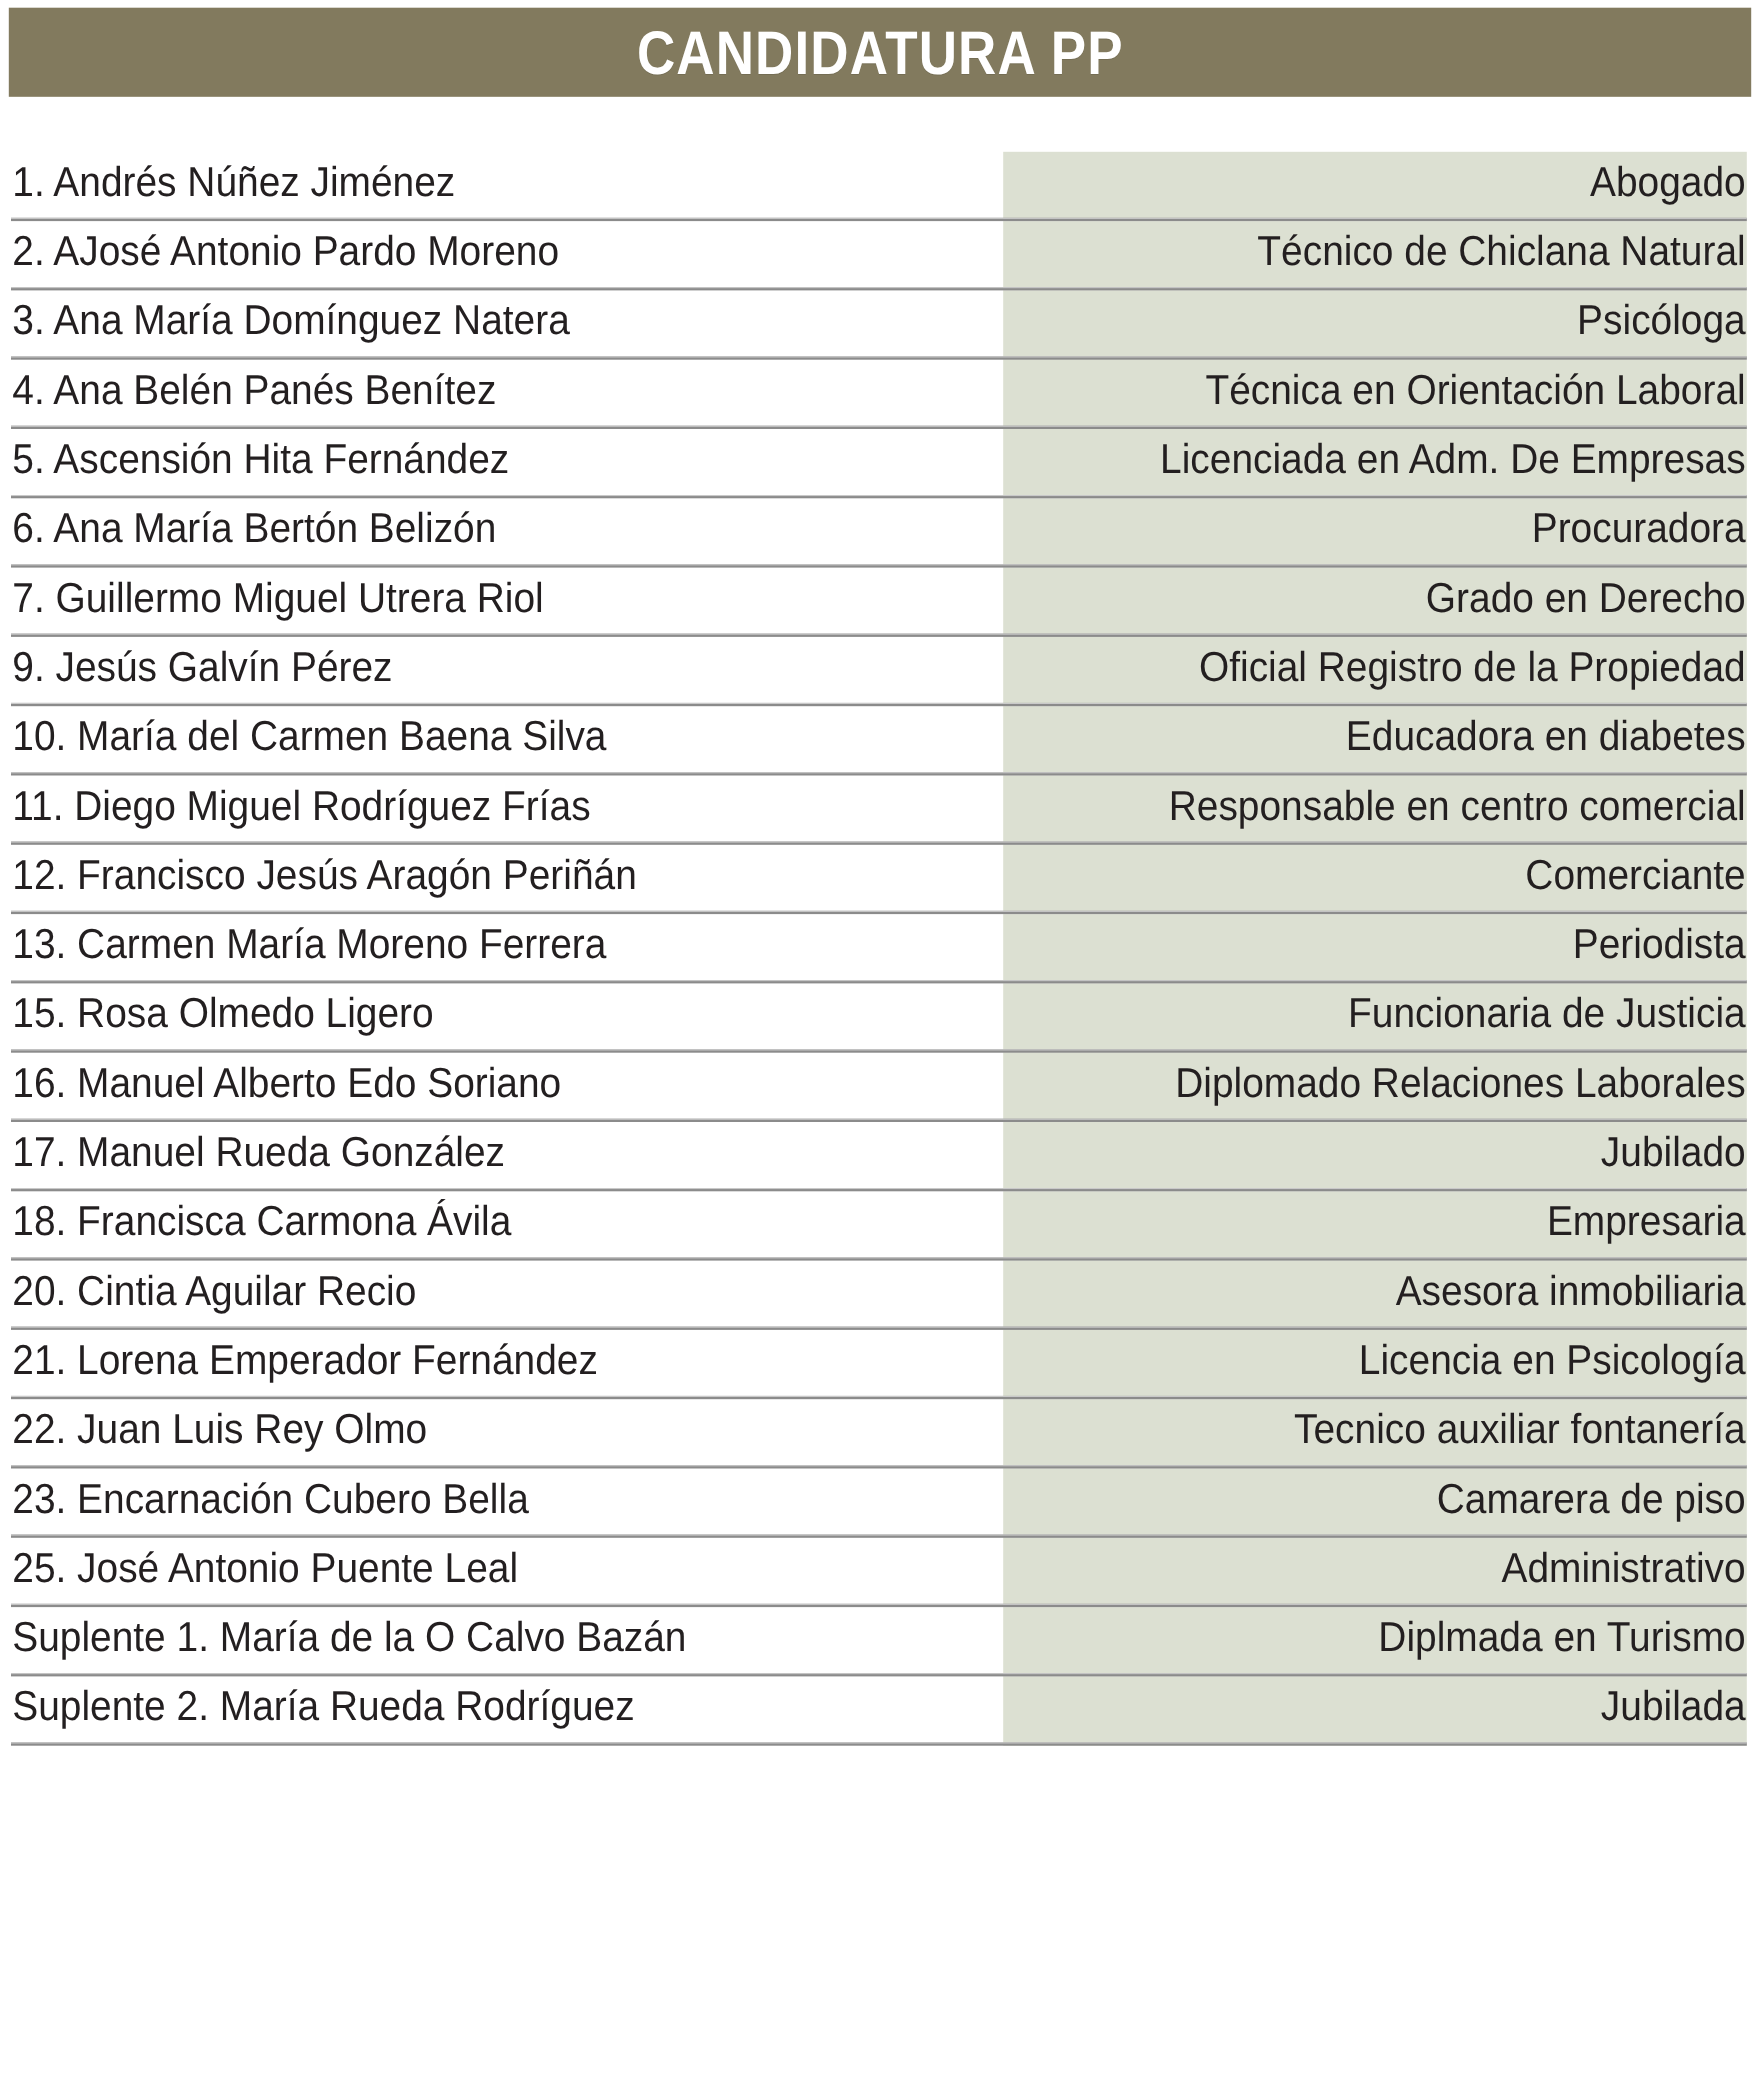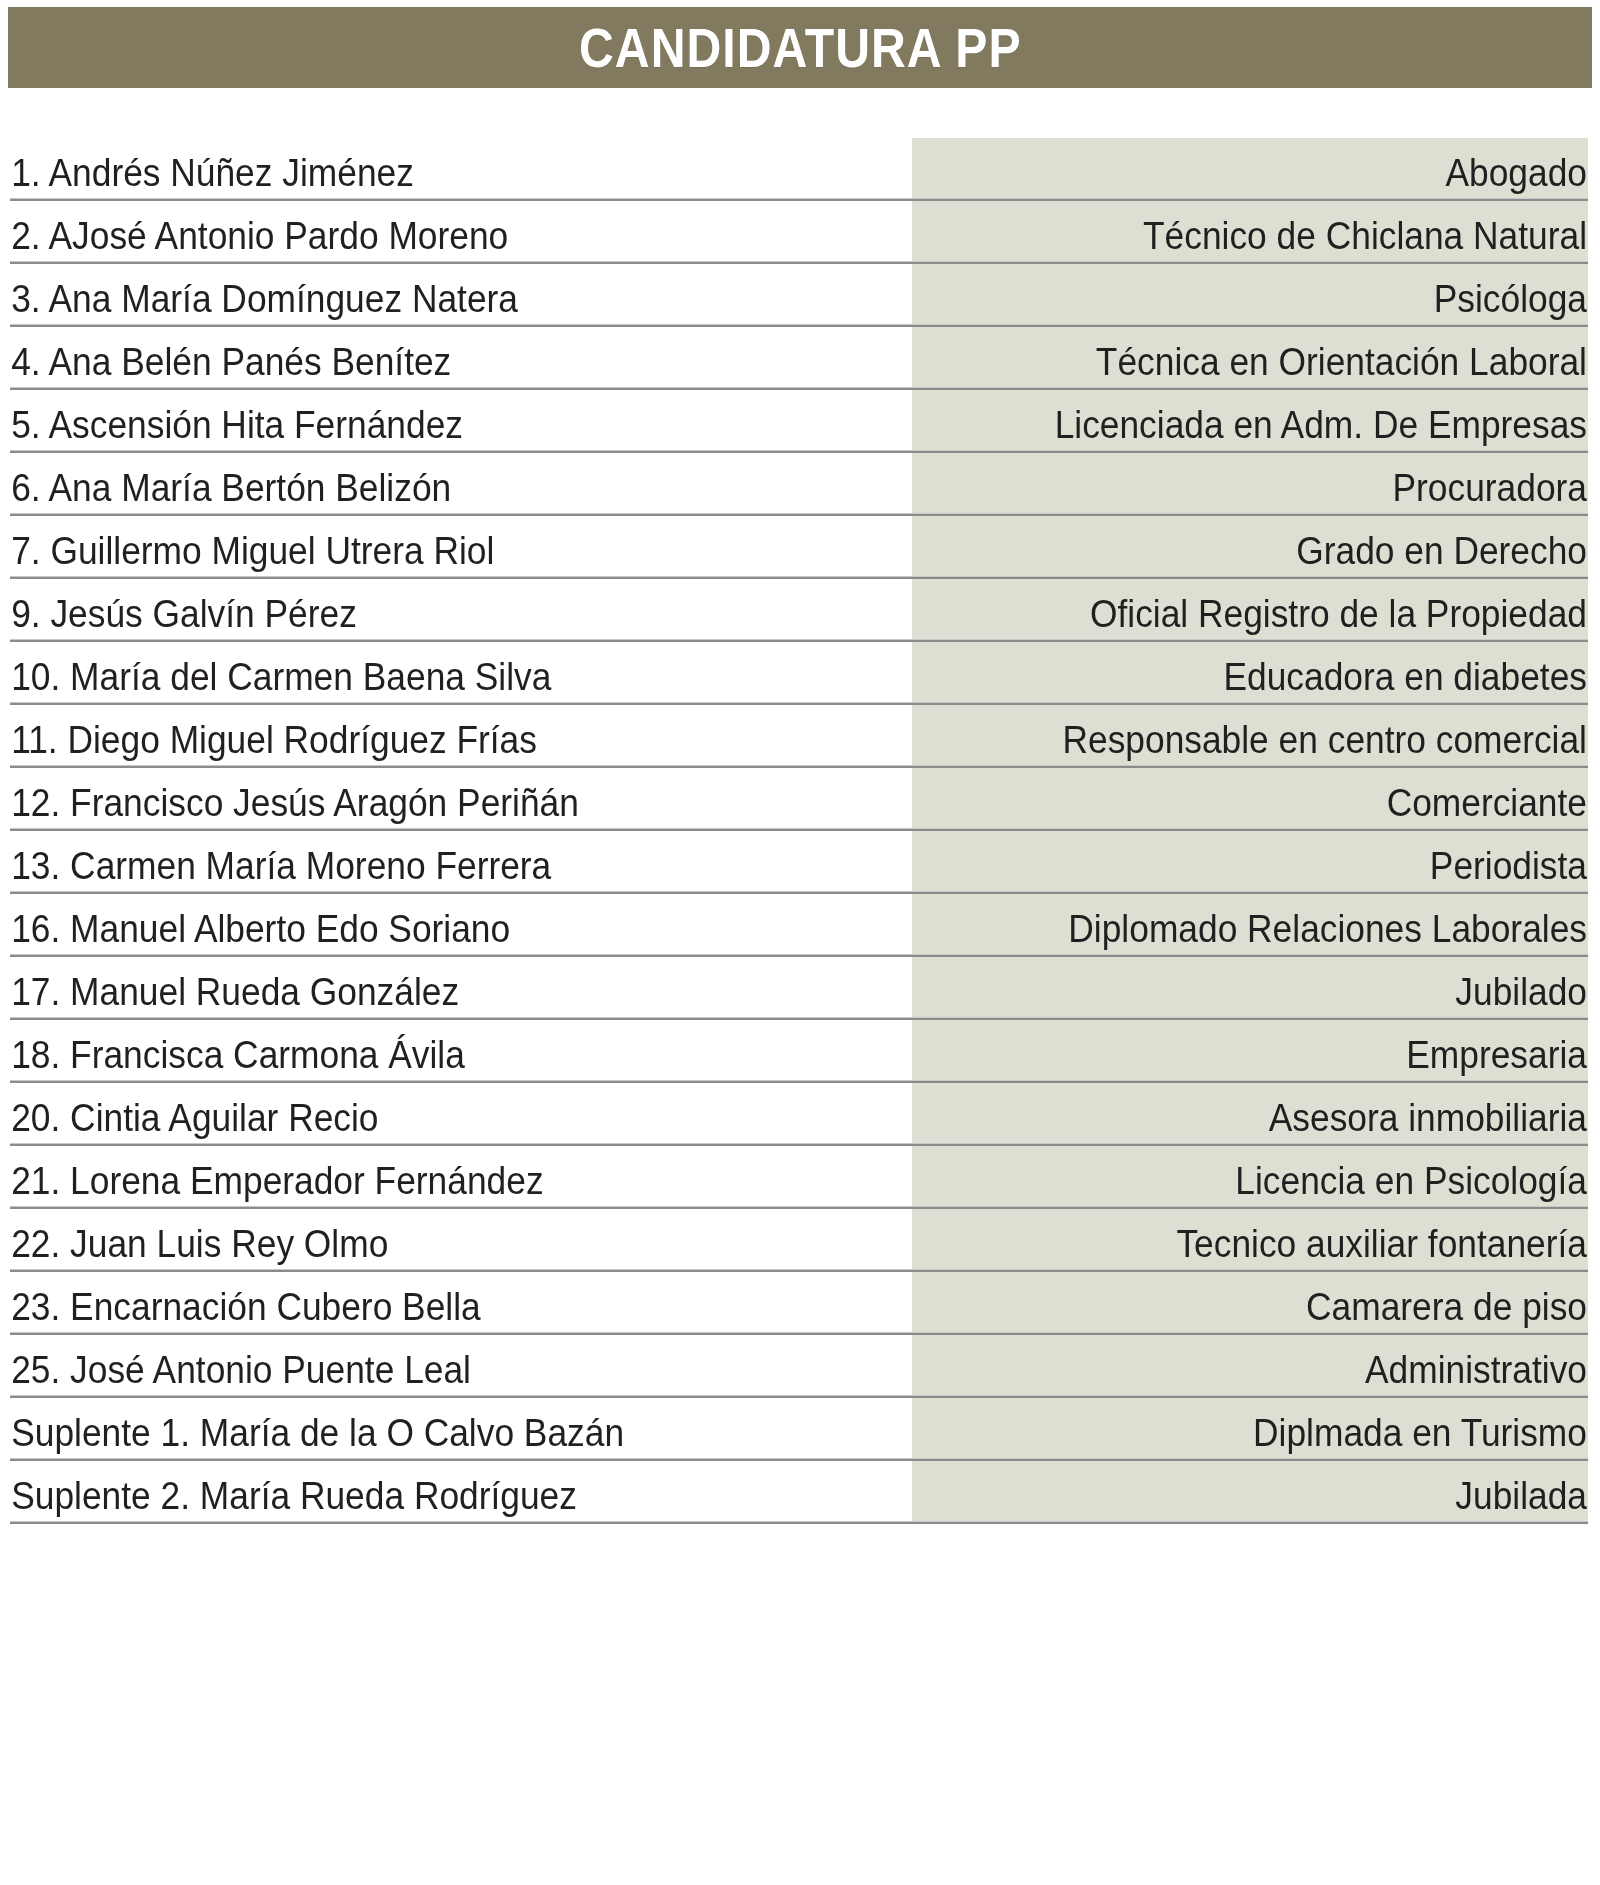--- a/index.html
+++ b/index.html
@@ -83,21 +83,21 @@
     background: #8b8b8b;
     border-top: 1px solid #c9c9c9;
     box-sizing: border-box;
     z-index: 2;
   }
 
   .cells {
     position: relative;
     z-index: 1;
     display: flex;
-    align-items: flex-end;
+    align-items: flex-start;
     height: 63px;
   }
 
   .cell {
     font-size: 38px;
     line-height: 56px;
     color: #231f20;
     white-space: nowrap;
     overflow: hidden;
     transform: scaleX(0.93);
@@ -223,20 +223,28 @@
         <div class="shade" style="background: rgb(220, 224, 210);"></div>
         <div class="cells">
           <div class="cell cell-name">13. Carmen María Moreno Ferrera</div>
           <div class="cell cell-job">Periodista</div>
         </div>
         <div class="rule" style="background: rgb(139, 139, 139);"></div>
       </div>
       <div class="row">
         <div class="shade" style="background: rgb(220, 224, 210);"></div>
         <div class="cells">
+          <div class="cell cell-name">15. Rosa Olmedo Ligero</div>
+          <div class="cell cell-job">Funcionaria de Justicia</div>
+        </div>
+        <div class="rule" style="background: rgb(139, 139, 139);"></div>
+      </div>
+      <div class="row">
+        <div class="shade" style="background: rgb(220, 224, 210);"></div>
+        <div class="cells">
           <div class="cell cell-name">16. Manuel Alberto Edo Soriano</div>
           <div class="cell cell-job">Diplomado Relaciones Laborales</div>
         </div>
         <div class="rule" style="background: rgb(139, 139, 139);"></div>
       </div>
       <div class="row">
         <div class="shade" style="background: rgb(220, 224, 210);"></div>
         <div class="cells">
           <div class="cell cell-name">17. Manuel Rueda González</div>
           <div class="cell cell-job">Jubilado</div>

